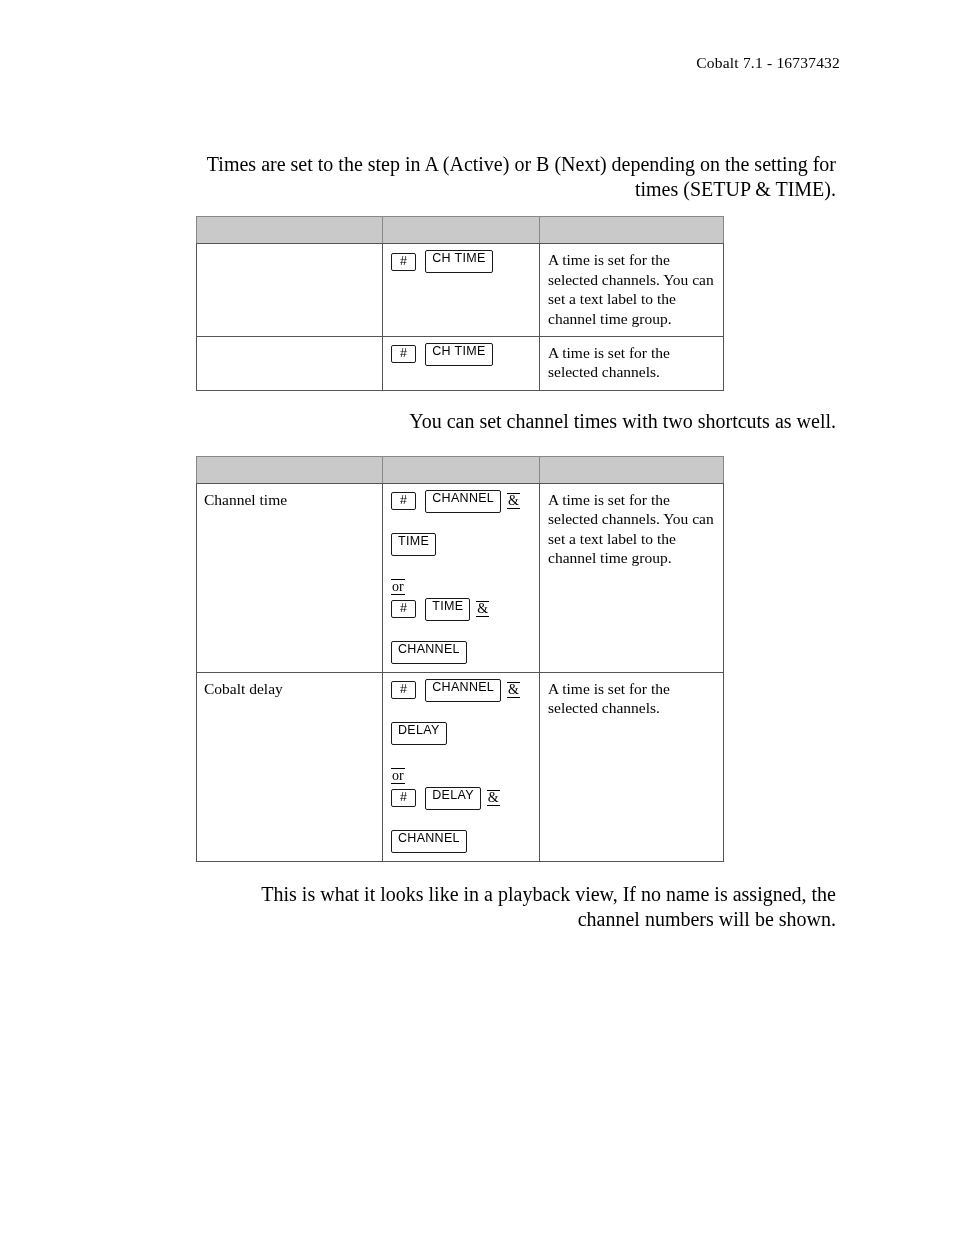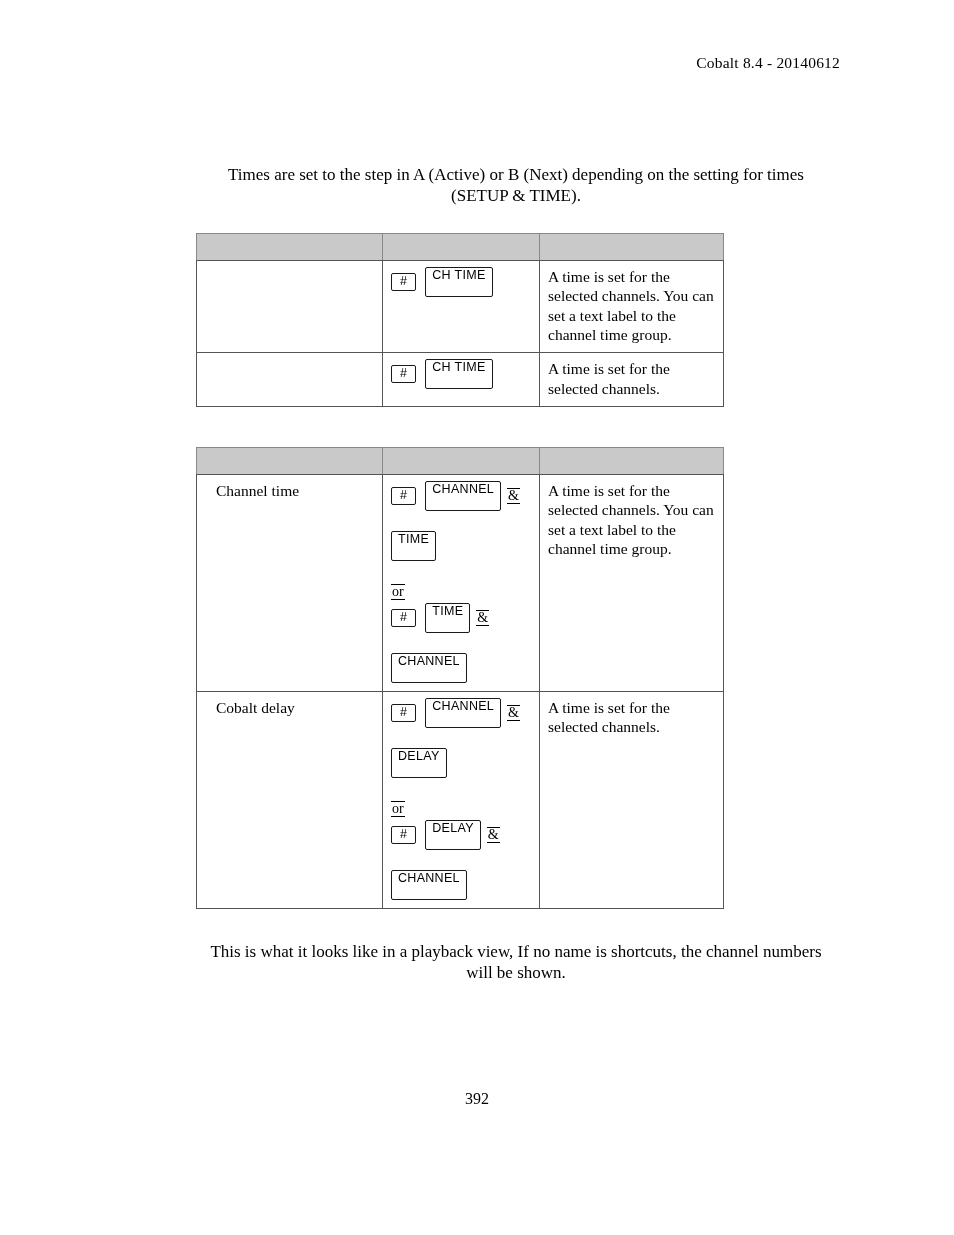--- a/index.html
+++ b/index.html
@@ -31,24 +31,24 @@
   }
 
   .content {
     position: absolute;
     left: 196px;
     top: 152px;
     width: 640px;
   }
 
   p.para {
-    margin: 12px;
-    font-size: 17px;
+    margin: 0;
+    font-size: 20px;
     line-height: 1.26;
-    text-align: center;
+    text-align: right;
   }
 
   .gap-a { height: 14px; }
   .gap-b { height: 18px; }
   .gap-c { height: 22px; }
   .gap-d { height: 20px; }
 
   table.keytable {
     border-collapse: collapse;
     width: 527px;
@@ -64,41 +64,41 @@
     background: #c9c9c9;
     height: 26px;
     border-bottom: 1px solid #555555;
   }
   table.keytable tr.bodyrow td {
     border-color: #555555;
     padding: 6px 8px 8px 8px;
     font-size: 15.5px;
     line-height: 1.25;
   }
-  table.keytable tr.bodyrow td.c1 { padding-left: 19px; }
+  table.keytable tr.bodyrow td.c1 { padding-left: 7px; }
 
   col.col1 { width: 186px; }
   col.col2 { width: 157px; }
   col.col3 { width: 184px; }
 
   .desc { }
 
   
   .keyrow {
     display: block;
     white-space: nowrap;
     margin-bottom: 20px;
   }
   .keyrow:last-child { margin-bottom: 0; }
 
   .key {
     display: inline-block;
     border: 1px solid #1a1a1a;
     border-radius: 2px;
-    padding: 0px 6px 13px 6px;
+    padding: 0px 6px 6px 6px;
     font-family: "Liberation Sans", "DejaVu Sans", sans-serif;
     font-size: 12.5px;
     line-height: 15px;
     letter-spacing: 0.3px;
     background: #ffffff;
     vertical-align: middle;
   }
   .key.hash {
     padding: 0px 8px 1px 8px;
   }
@@ -135,21 +135,21 @@
     width: 954px;
     text-align: center;
     font-size: 16px;
   }
 </style>
 </head>
 <body>
 
 <div class="page">
 
-  <div class="header-line">Cobalt 8.4 - 20140612</div>
+  <div class="header-line">Cobalt 7.1 - 16737432</div>
 
   <div class="content">
 
     <p class="para">Times are set to the step in A (Active) or B (Next) depending on the setting for times (SETUP &amp; TIME).</p>
 
     <div class="gap-a"></div>
 
     <table class="keytable">
       <colgroup>
         <col class="col1">
@@ -174,20 +174,21 @@
             <td>
               <div class="keyrow"><span class="key hash">#</span><span class="keysep"></span><span class="key">CH TIME</span></div>
             </td>
             <td class="desc">A time is set for the selected channels.</td>
           </tr>
         </tbody>
     </table>
 
     <div class="gap-b"></div>
 
+    <p class="para">You can set channel times with two shortcuts as well.</p>
 
     <div class="gap-c"></div>
 
     <table class="keytable">
       <colgroup>
         <col class="col1">
           <col class="col2">
           <col class="col3">
       </colgroup>
       <tbody>
@@ -216,19 +217,18 @@
               <div class="keyrow"><span class="key hash">#</span><span class="keysep"></span><span class="key">DELAY</span><span class="amp">&amp;</span></div>
               <div class="keyrow"><span class="key">CHANNEL</span></div>
             </td>
             <td class="desc">A time is set for the selected channels.</td>
           </tr>
         </tbody>
     </table>
 
     <div class="gap-d"></div>
 
-    <p class="para">This is what it looks like in a playback view, If no name is shortcuts, the channel numbers will be shown.</p>
+    <p class="para">This is what it looks like in a playback view, If no name is assigned, the channel numbers will be shown.</p>
 
   </div>
 
-  <div class="pagenum">392</div>
 
 </div>
 
 </body></html>

